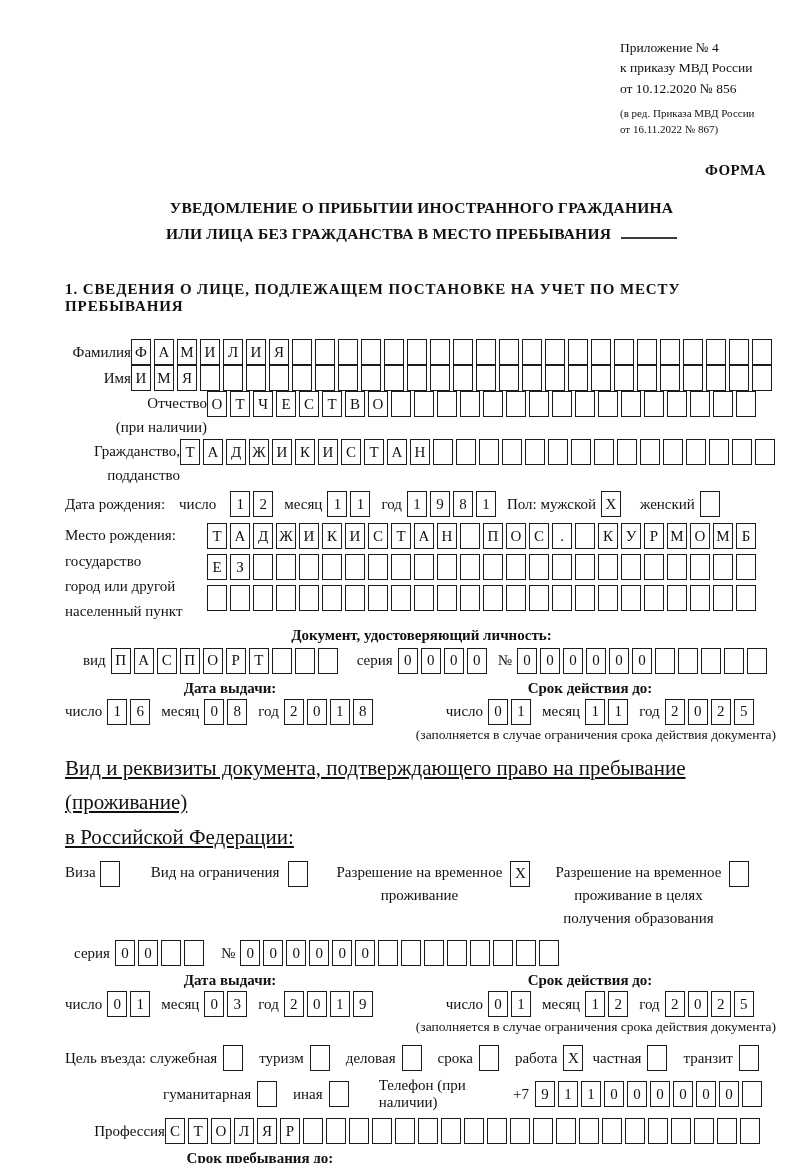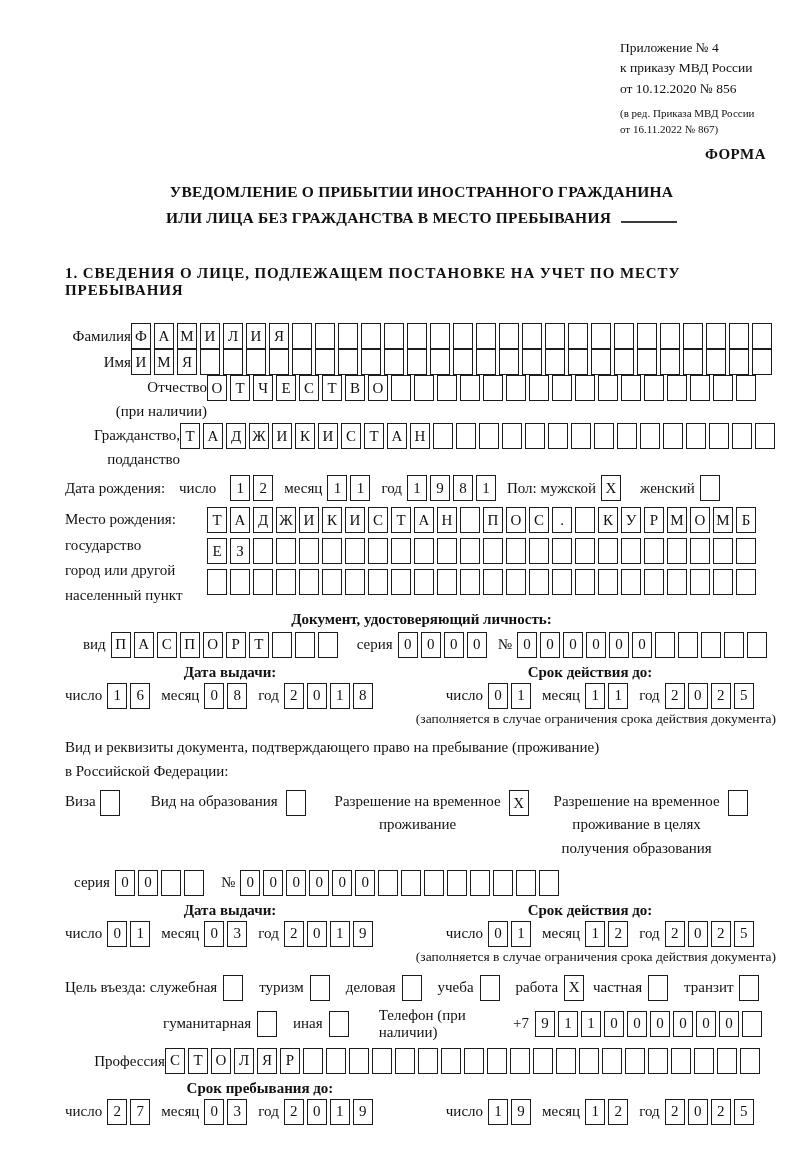--- a/index.html
+++ b/index.html
@@ -7,21 +7,21 @@
   body {
     width:800px; height:1163px;
     font-family:"Liberation Serif","DejaVu Serif",serif;
     color:#111; font-size:15px; position:relative; overflow:hidden;
   }
   .page { padding:38px 22px 0 65px; }
 
   
   .hdr { margin-left:555px; font-size:13.5px; line-height:1.5; }
   .hdr .amend { margin-top:6px; font-size:11px; }
-  .forma { margin-left:555px; text-align:right; padding-right:12px; font-weight:bold; font-size:15px; margin-top:8px; letter-spacing:.5px; }
+  .forma { margin-left:555px; text-align:right; padding-right:12px; font-weight:bold; font-size:15px; margin-top:24px; letter-spacing:.5px; }
 
   
   .title { text-align:center; font-weight:bold; font-size:15.5px; line-height:1.7; margin-top:16px; letter-spacing:.2px; }
   .blank-line { display:inline-block; width:56px; border-bottom:2px solid #3a3a3a; height:14px; margin-left:10px; }
 
   .sect { font-weight:bold; font-size:15px; margin-top:34px; letter-spacing:.9px; }
 
   .form { margin-top:24px; }
 
   
@@ -41,21 +41,21 @@
   
   .dates-head { display:flex; font-weight:bold; margin-top:6px; margin-bottom:2px; }
   .dh-left { width:330px; text-align:center; }
   .dh-right { width:330px; text-align:center; margin-left:30px; }
   .dates-line { display:flex; align-items:center; }
   .dgroup { display:flex; align-items:center; }
   .dgroup .dl { margin-right:5px; }
   .dgroup .boxes { margin-right:8px; }
   .note-r { text-align:right; font-size:13.5px; margin-top:2px; padding-right:2px; }
 
-  .plain { font-size:15px; line-height:1.65; }
+  .plain { font-size:21px; line-height:1.65;text-decoration:underline; }
 
   
   .opts { display:flex; align-items:flex-start; margin-top:6px; }
   .opt { display:flex; align-items:flex-start; }
   .opt .ol { text-align:center; line-height:1.55; }
   .opt .boxes { margin-left:8px; }
 
   .purpose { display:flex; align-items:center; margin-top:10px; }
   .purpose .pl { margin-right:6px; }
   .purpose .boxes { margin-right:13px; }
@@ -434,21 +434,21 @@
     </div>
 
     <div class="opts">
       <span class="opt">
         <span class="ol">Виза</span>
         <span class="boxes" style="margin-left:4px;">
             <span class="cell"></span>
           </span>
       </span>
       <span class="opt" style="margin-left:28px;">
-        <span class="ol">Вид на образования</span>
+        <span class="ol">Вид на ограничения</span>
         <span class="boxes">
             <span class="cell"></span>
           </span>
       </span>
       <span class="opt" style="margin-left:26px;">
         <span class="ol">
           <span>Разрешение на временное</span><br>
           <span>проживание</span>
         </span>
         <span class="boxes">
@@ -546,21 +546,21 @@
           <span class="cell"></span>
         </span>
       <span class="pl">туризм</span>
       <span class="boxes">
           <span class="cell"></span>
         </span>
       <span class="pl">деловая</span>
       <span class="boxes">
           <span class="cell"></span>
         </span>
-      <span class="pl">учеба</span>
+      <span class="pl">срока</span>
       <span class="boxes">
           <span class="cell"></span>
         </span>
       <span class="pl">работа</span>
       <span class="boxes" style="margin-right:6px;">
           <span class="cell">X</span>
         </span>
       <span class="pl">частная</span>
       <span class="boxes">
           <span class="cell"></span>

